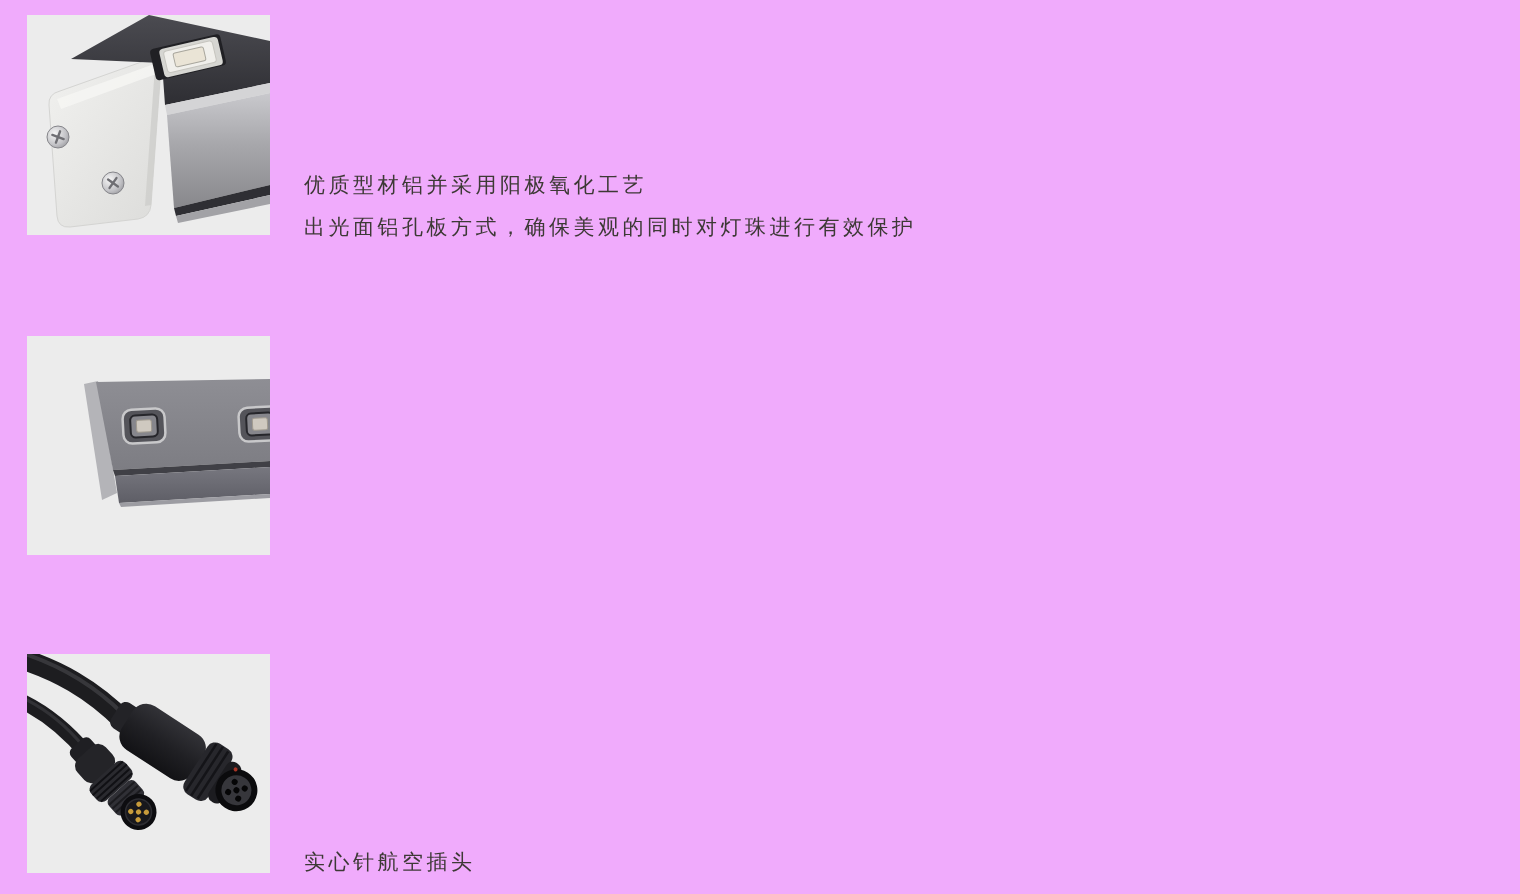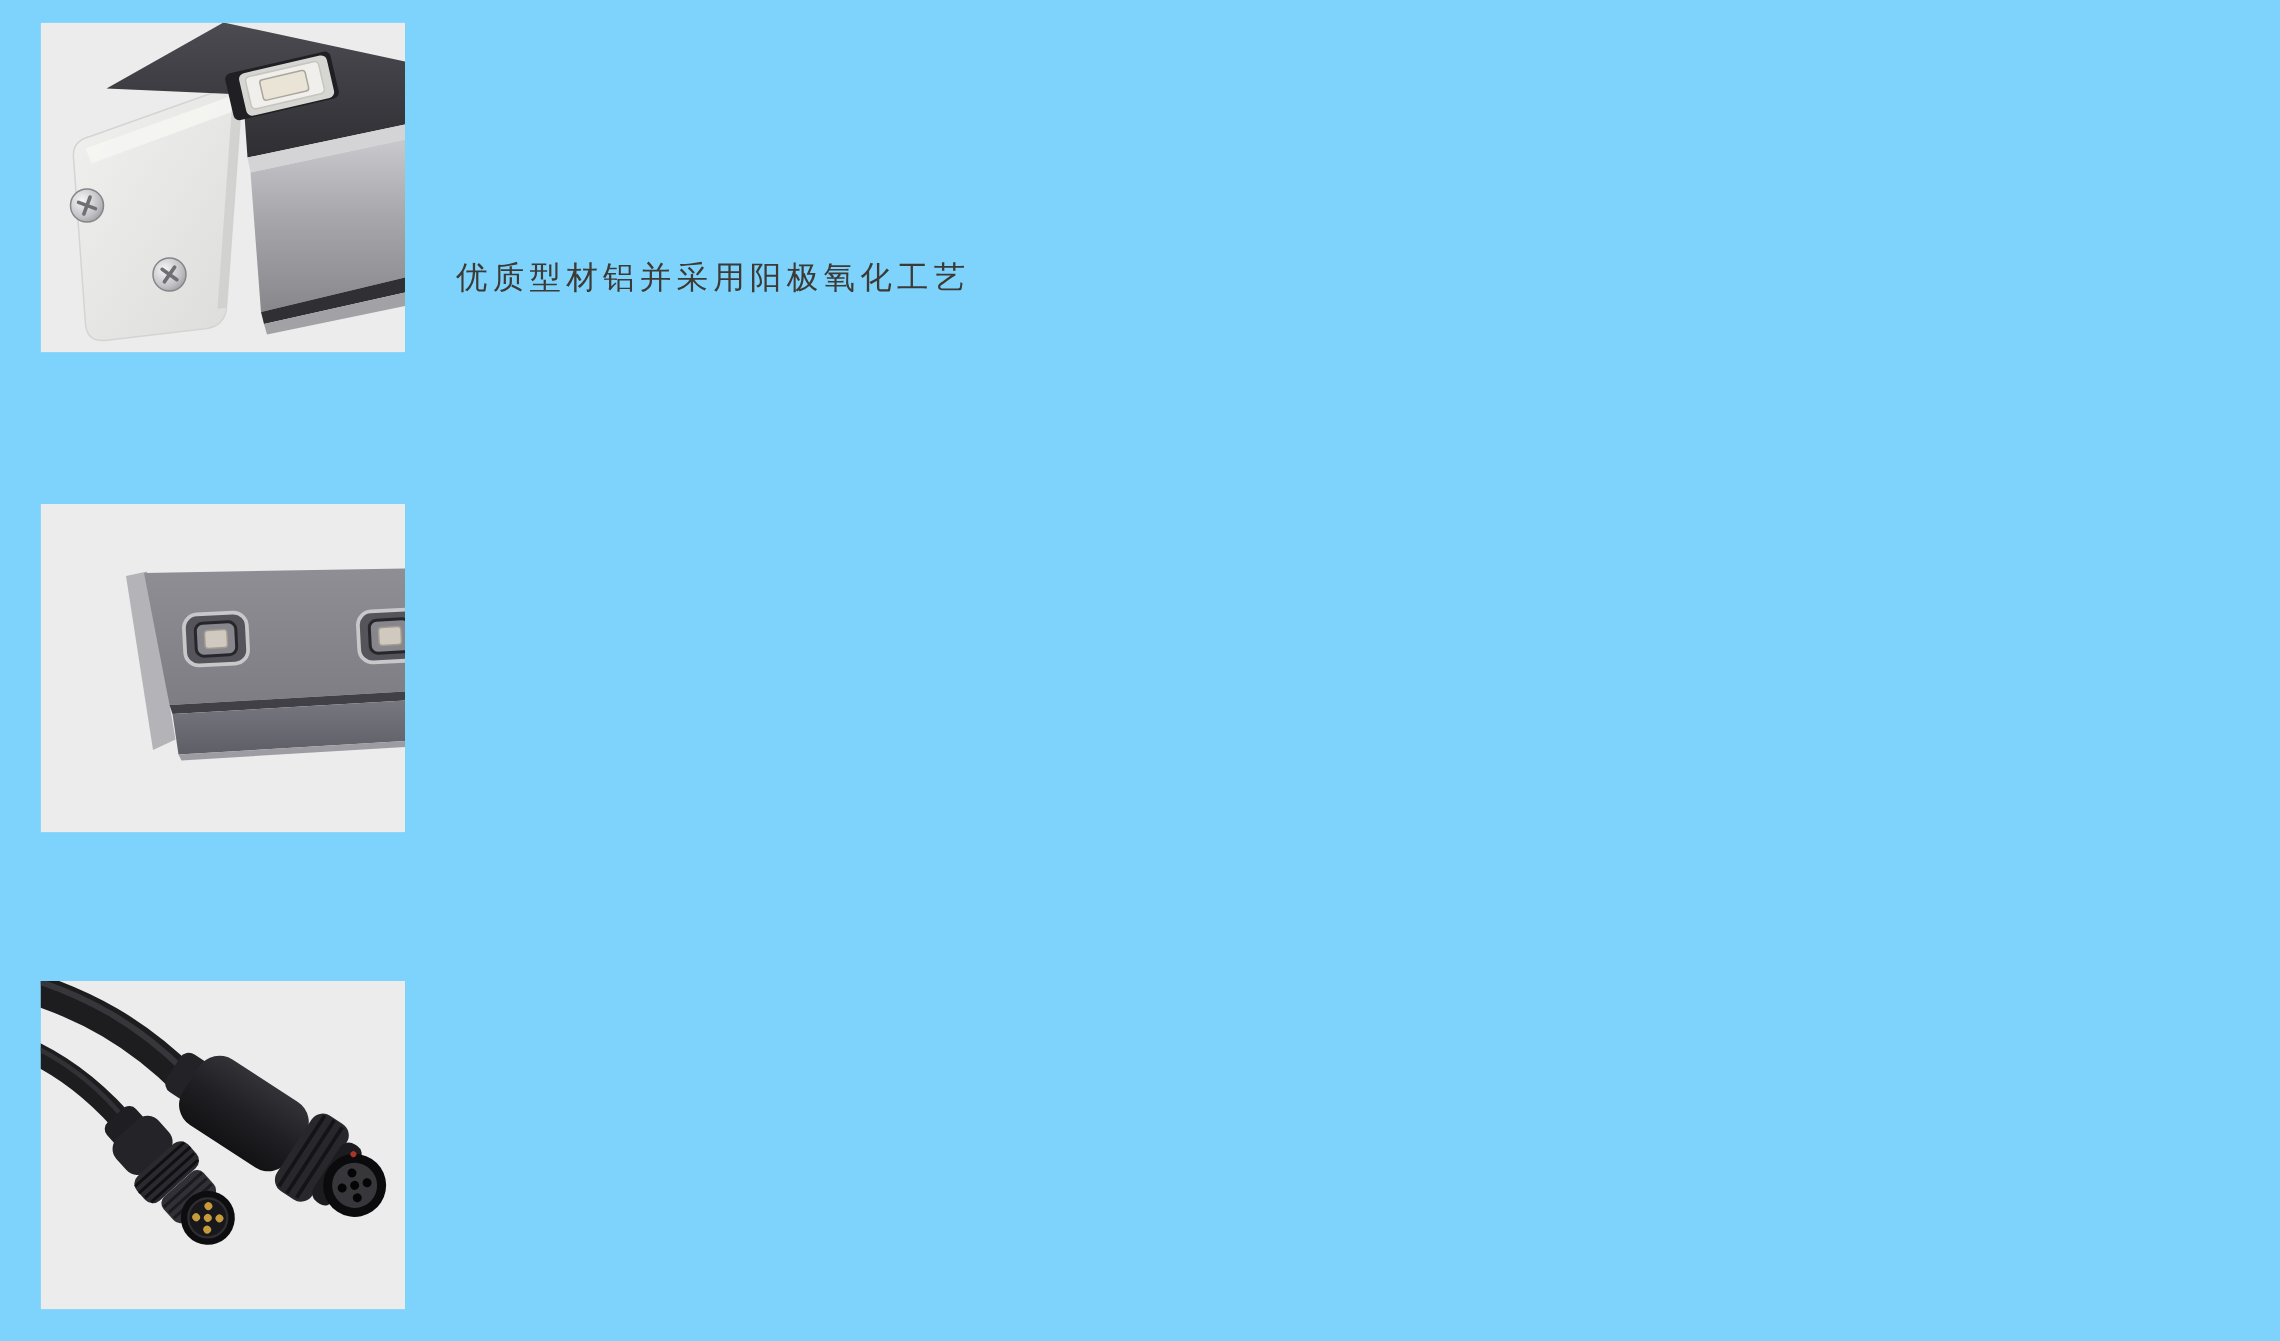--- a/index.html
+++ b/index.html
@@ -4,21 +4,21 @@
 <style>
   html, body {
     margin: 0;
     padding: 0;
     background: #ffffff;
   }
   .canvas {
     position: relative;
     width: 1520px;
     height: 894px;
-    background: #7dd3fc;
+    background: #f0abfc;
     overflow: hidden;
     font-family: "DejaVu Serif", "Liberation Serif", serif;
   }
   figure.photo {
     position: absolute;
     left: 27px;
     width: 243px;
     margin: 0;
     padding: 0;
     overflow: hidden;
@@ -97,20 +97,21 @@
         <circle r="11" fill="url(#g1-screw)" stroke="#85858a" stroke-width="1"></circle>
         <g stroke="#6f6f74" stroke-width="2.4" stroke-linecap="round" transform="rotate(35)">
           <line x1="-6" y1="0" x2="6" y2="0"></line>
             <line x1="0" y1="-6" x2="0" y2="6"></line>
         </g>
       </g>
     </svg>
   </figure>
   <div class="caption" id="caption-1">
     <div>优质型材铝并采用阳极氧化工艺</div>
+    <div>出光面铝孔板方式，确保美观的同时对灯珠进行有效保护</div>
   </div>
 
   <figure class="photo" id="photo-2">
     <svg viewBox="0 0 243 219" width="243" height="219">
       <defs>
         <linearGradient id="g2-top" x1="0" y1="0" x2="0" y2="1">
           <stop offset="0" stop-color="#8e8e94"></stop>
             <stop offset="1" stop-color="#7d7d83"></stop>
         </linearGradient>
         <linearGradient id="g2-side" x1="0" y1="0" x2="0" y2="1">
@@ -193,14 +194,17 @@
         <circle cx="86" cy="0" r="18" fill="#0d0d10"></circle>
         <circle cx="86" cy="0" r="13" fill="#18181c" stroke="#2d2d32" stroke-width="1.5"></circle>
         <circle cx="86" cy="0" r="2.6" fill="#c79b3b"></circle>
         <circle cx="80.5" cy="-5.5" r="2.6" fill="#c79b3b"></circle>
         <circle cx="91.5" cy="-5.5" r="2.6" fill="#c79b3b"></circle>
         <circle cx="80.5" cy="5.5" r="2.6" fill="#c79b3b"></circle>
         <circle cx="91.5" cy="5.5" r="2.6" fill="#c79b3b"></circle>
       </g>
     </svg>
   </figure>
+  <div class="caption" id="caption-3">
+    <div>实心针航空插头</div>
+  </div>
 
 </div>
 
 </body></html>

